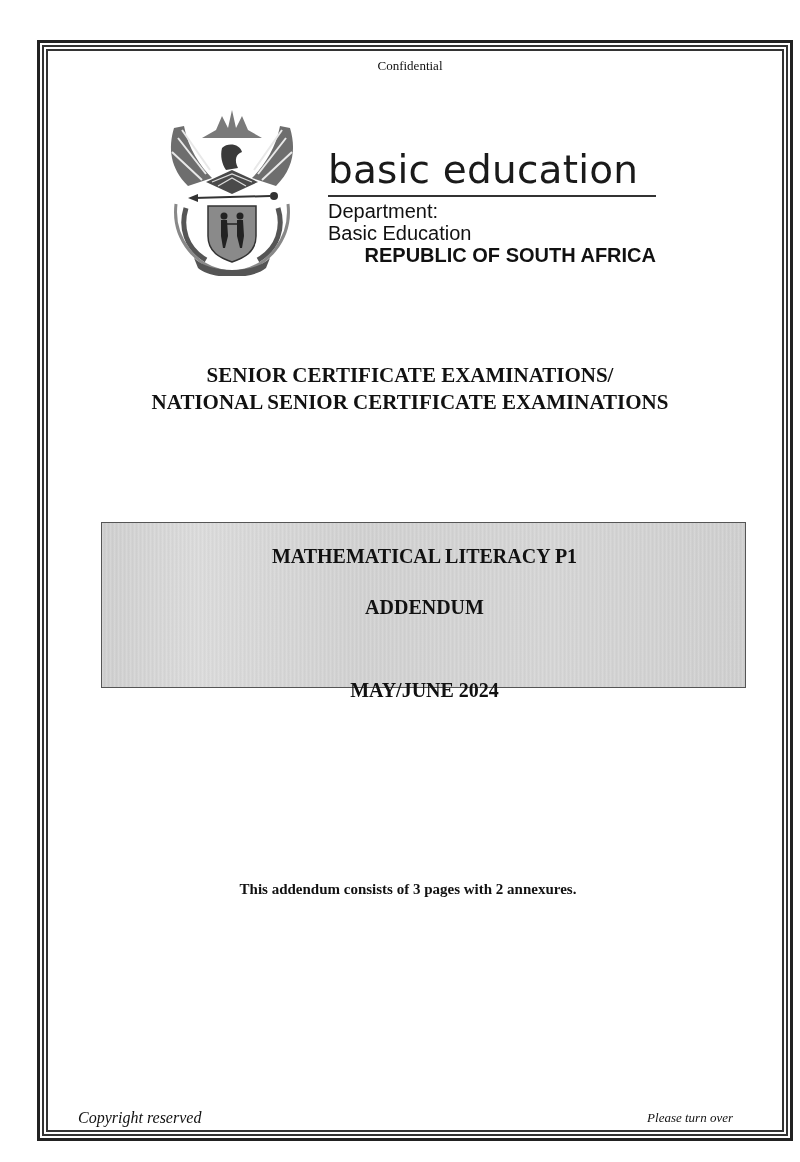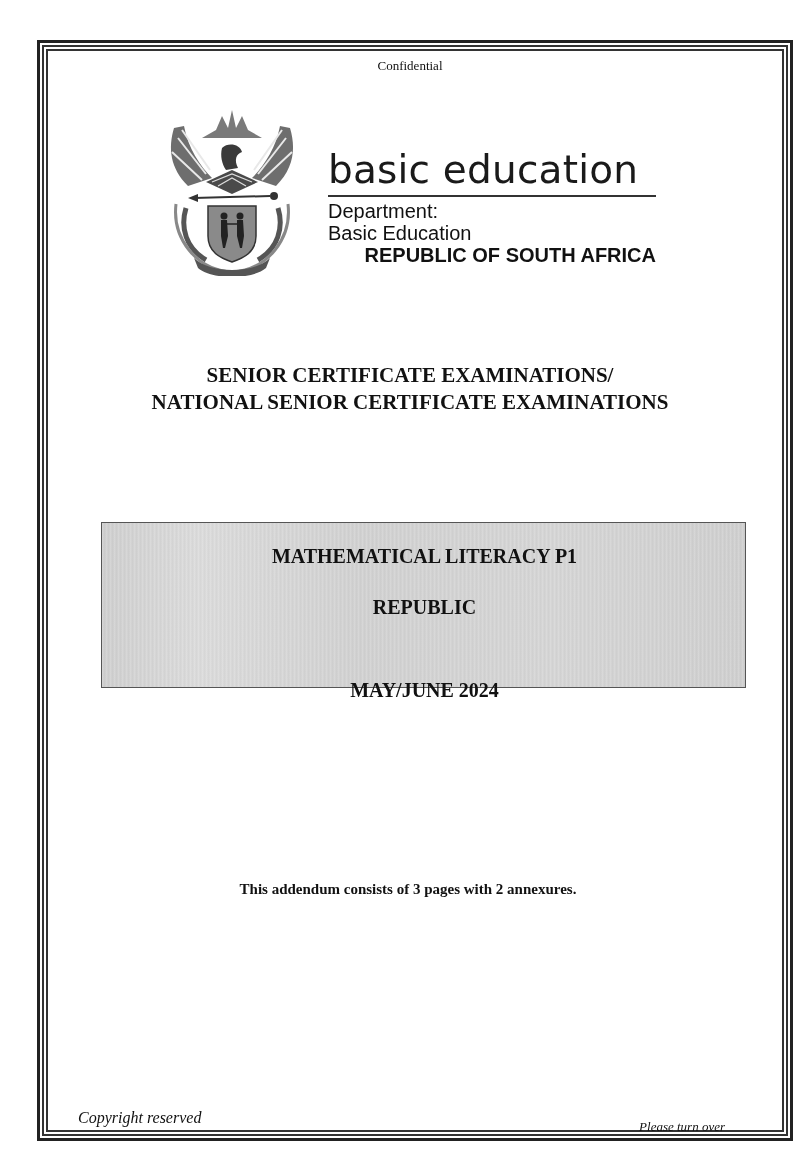--- a/index.html
+++ b/index.html
@@ -120,25 +120,24 @@
     }
     .footer-left {
       position: absolute;
       left: 78px; top: 1109px;
       font-family: "Liberation Serif", serif;
       font-style: italic;
       font-size: 16px;
     }
     .footer-right {
       position: absolute;
-      right: 75px; top: 1110px;
+      right: 67px; top: 1110px;
       font-family: "Liberation Serif", serif;
       font-style: italic;
       font-size: 13px;
-      margin-top: 9px;
     }
   </style>
 </head>
 <body>
 
 <div class="frame-outer"></div>
 <div class="frame-mid"></div>
 <div class="frame-inner"></div>
 
 <div class="confidential">Confidential</div>
@@ -186,20 +185,20 @@
   <div class="brand-line bold">REPUBLIC OF SOUTH AFRICA</div>
 </div>
 
 <div class="exam-heading">
   <div>SENIOR CERTIFICATE EXAMINATIONS/</div>
   <div>NATIONAL SENIOR CERTIFICATE EXAMINATIONS</div>
 </div>
 
 <div class="title-box">
   <div class="line l1">MATHEMATICAL LITERACY P1</div>
-  <div class="line l2">REPUBLIC</div>
+  <div class="line l2">ADDENDUM</div>
   <div class="line l3">MAY/JUNE 2024</div>
 </div>
 
 <div class="addendum-note">This addendum consists of 3 pages with 2 annexures.</div>
 
 <div class="footer-left">Copyright reserved</div>
 <div class="footer-right">Please turn over</div>
 
 </body></html>

